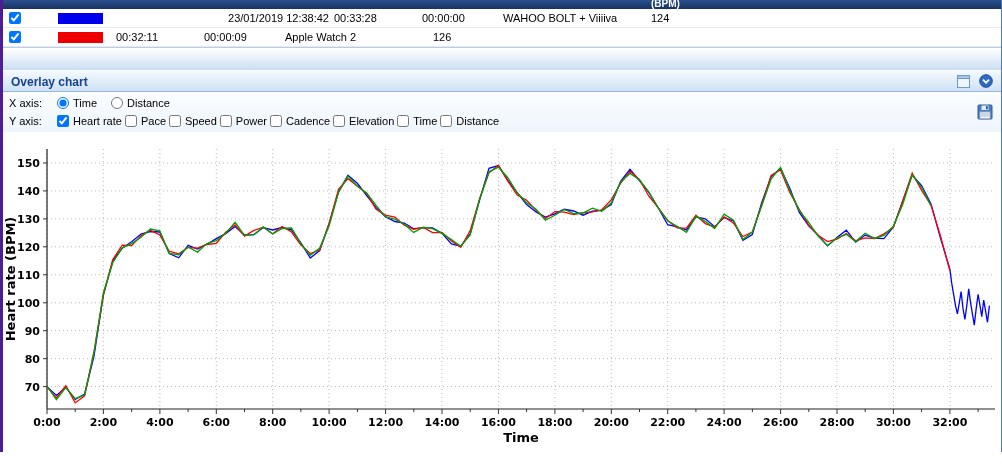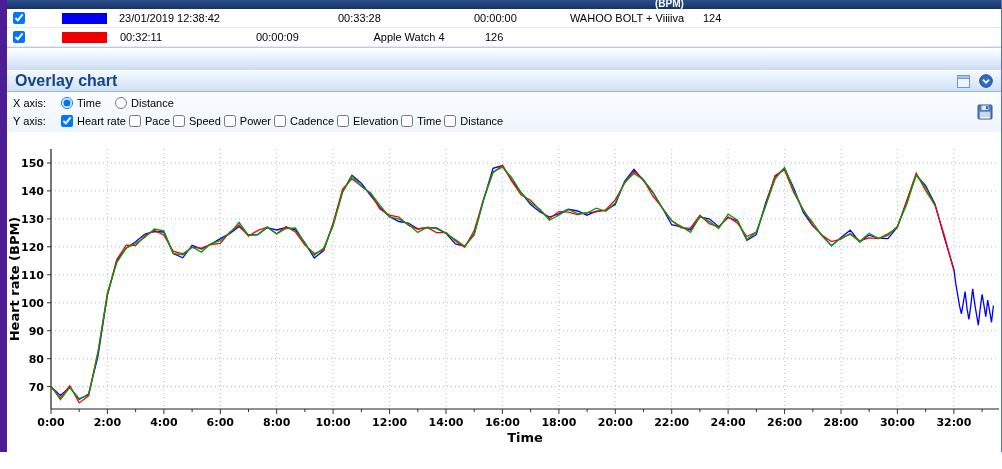--- a/index.html
+++ b/index.html
@@ -1,43 +1,43 @@
 <!DOCTYPE html>
 <html><head>
 <meta charset="utf-8">
 <style>
   html,body{margin:0;padding:0;background:#ffffff;font-family:"Liberation Sans",sans-serif;}
   .app{position:relative;width:1002px;height:452px;box-sizing:border-box;
-       border-left:7px solid #4c1d95;border-right:1px solid #4a7ebb;background:#fff;overflow:hidden;}
+       border-left:3px solid #4c1d95;border-right:1px solid #4a7ebb;background:#fff;overflow:hidden;}
 
   
   .hdr-sliver{position:relative;height:9px;background:linear-gradient(#2a4f8f,#17335f);overflow:hidden;}
   .hdr-sliver .frag{position:absolute;left:648px;top:-2px;color:#fff;font-size:10px;font-weight:bold;white-space:nowrap;}
   .trow{display:flex;align-items:center;height:19px;box-sizing:border-box;
         border-bottom:1px solid #e4ebf5;font-size:11px;color:#000;background:#fff;}
   .trow.selected{background:#316ac5;color:#fff;border-bottom-color:#316ac5;}
   .trow .c-check{width:24px;display:flex;justify-content:center;}
   .trow input[type=checkbox]{width:12px;height:12px;margin:0;}
   .trow .c-swatch{width:84px;box-sizing:border-box;padding-left:31px;}
   .swatch{display:block;width:45px;height:11px;}
   .cell{white-space:nowrap;overflow:hidden;}
-  .c-dt{width:218px;box-sizing:border-box;padding-left:4px;}
+  .c-dt{width:218px;box-sizing:border-box;padding-left:4px;text-align:right;}
   .c-dur{width:88px;box-sizing:border-box;padding-left:5px;}
-  .c-off{width:82px;box-sizing:border-box;padding-left:5px;margin-left:48px;}
-  .c-dev{width:148px;box-sizing:border-box;padding-left:4px;text-align:center;}
+  .c-off{width:82px;box-sizing:border-box;padding-left:5px;}
+  .c-dev{width:148px;box-sizing:border-box;padding-left:4px;}
   .c-avg{width:70px;box-sizing:border-box;padding-left:4px;}
 
   
   .gap-band{height:22px;background:linear-gradient(180deg,#ffffff,#e9f1fb 45%,#cbddf2);border-top:1px solid #b9cce4;}
 
   
   .panel-hdr{position:relative;height:20px;line-height:20px;
              background:linear-gradient(#f3f9fe,#cfe1f5);
              border-top:1px solid #ffffff;border-bottom:1px solid #9ab6d8;}
-  .panel-hdr .title{padding-left:8px;font-size:16px;font-weight:bold;color:#15428b;}
+  .panel-hdr .title{padding-left:8px;font-size:12px;font-weight:bold;color:#15428b;}
   .hdr-icons{position:absolute;right:8px;top:3px;display:flex;gap:9px;align-items:center;}
   .hdr-icons svg{display:block;cursor:pointer;}
 
   
   .controls{position:relative;height:40px;box-sizing:border-box;padding:2px 6px 0 6px;
             background:linear-gradient(#fbfdff,#eef5fc);}
   .ctl-row{display:flex;align-items:center;height:18px;font-size:11px;gap:12px;}
   .ctl-row .axis-label{width:36px;font-size:11px;color:#000;}
   label.opt{display:inline-flex;align-items:center;gap:4px;cursor:pointer;}
   label.opt input{width:12px;height:12px;margin:0;}
@@ -73,21 +73,21 @@
     </div>
       <div class="trow">
       <span class="c-check">
           <input type="checkbox" checked="" style="">
         </span>
       <span class="c-swatch">
           <span class="swatch" style="background: rgb(238, 0, 0);"></span>
         </span>
       <span class="c-dur cell">00:32:11</span>
       <span class="c-off cell">00:00:09</span>
-      <span class="c-dev cell">Apple Watch 4</span>
+      <span class="c-dev cell">Apple Watch 2</span>
       <span class="c-avg cell">126</span>
     </div>
     </div>
 
   <div class="gap-band"></div>
 
   <div class="panel-hdr">
     <span class="title">Overlay chart</span>
     <span class="hdr-icons">
       <svg width="13" height="13" viewBox="0 0 13 13">

